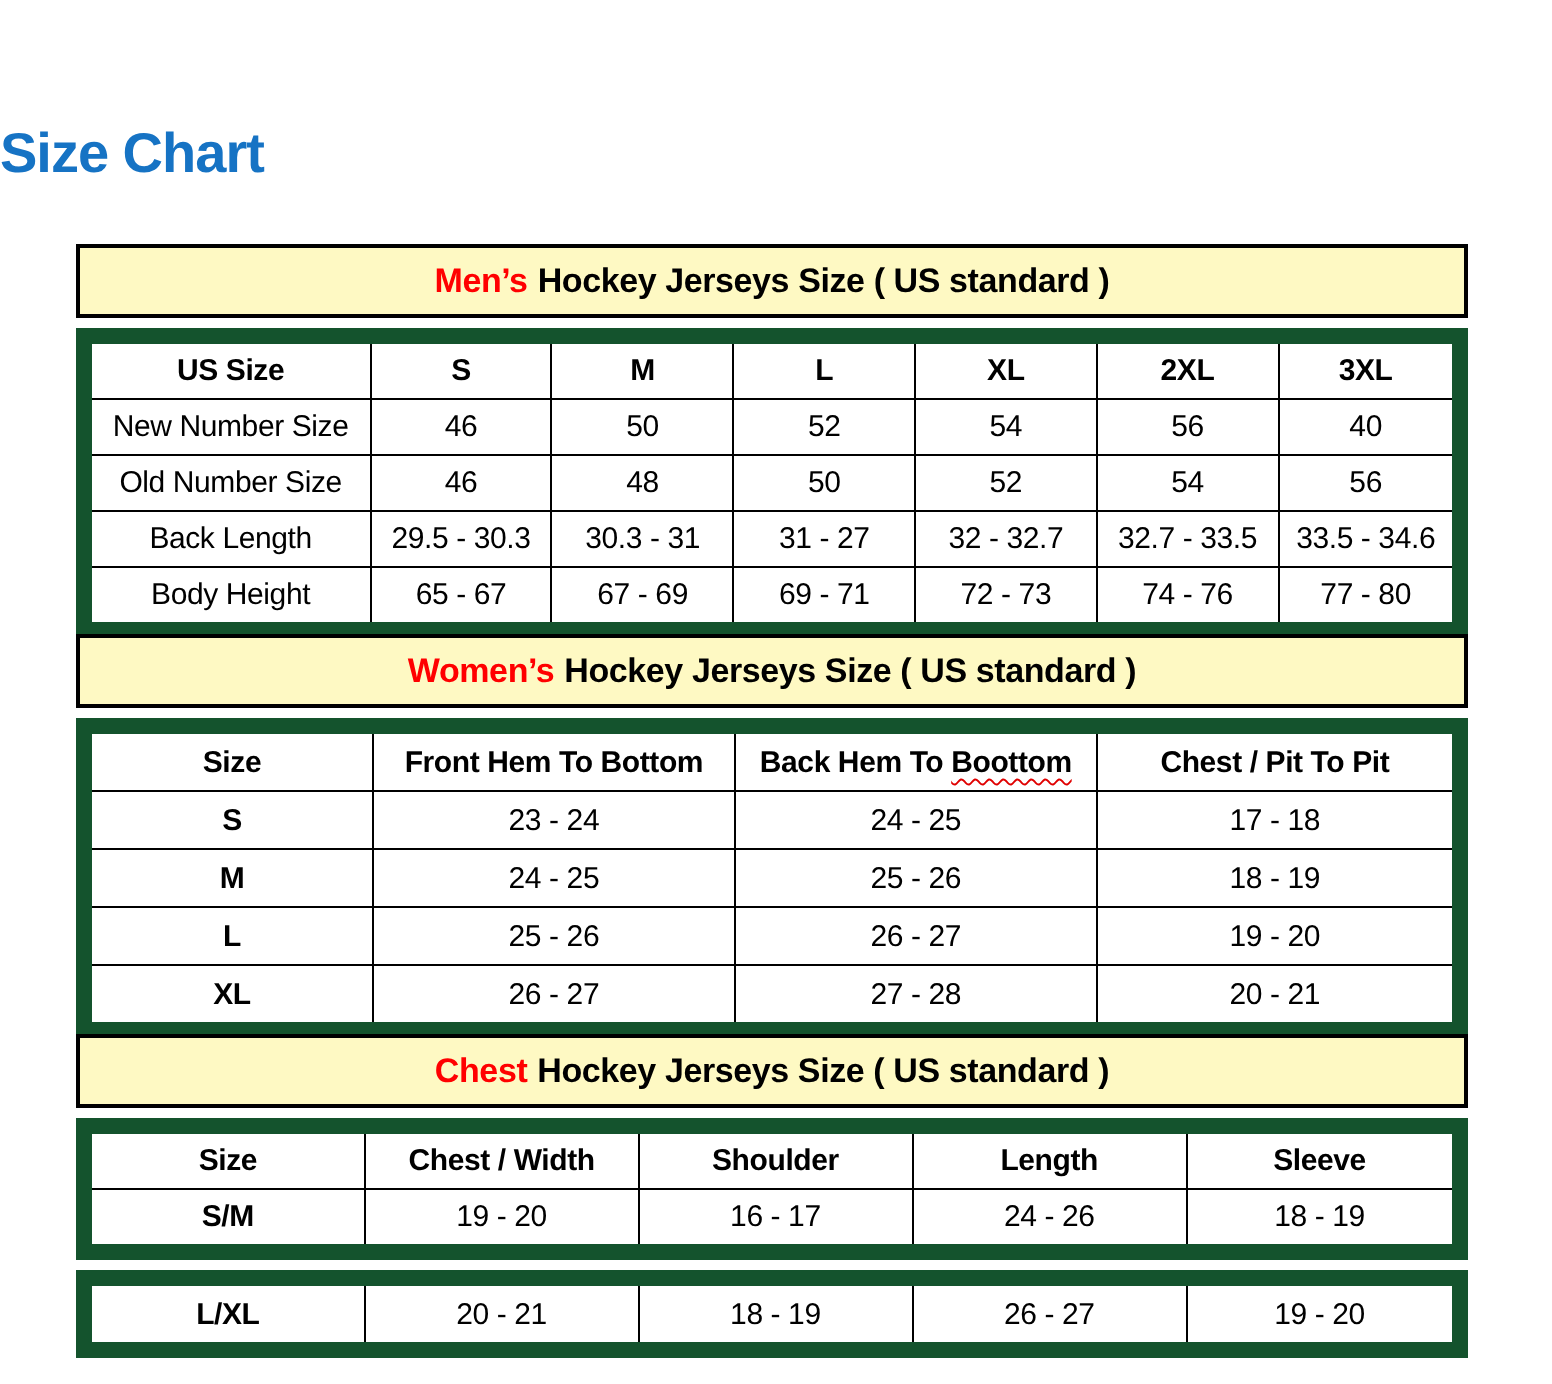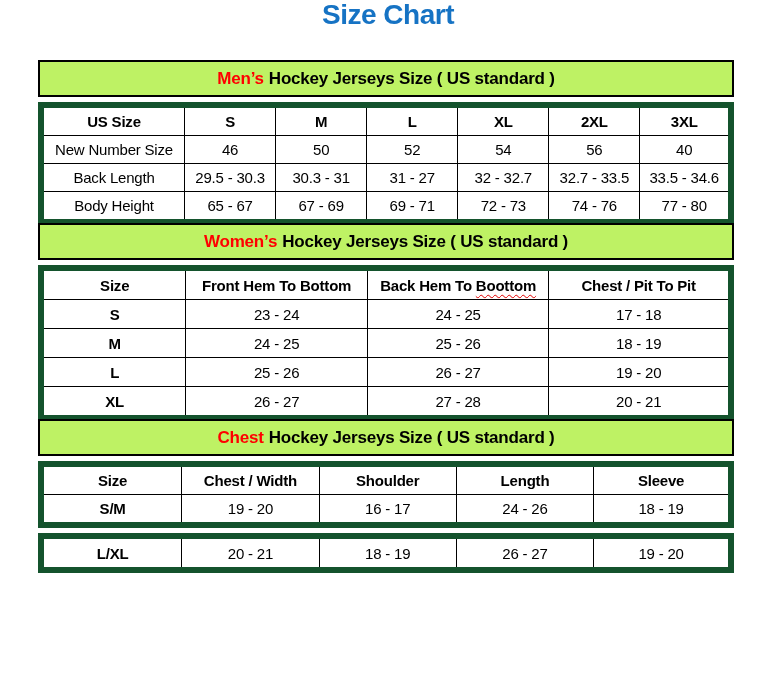--- a/index.html
+++ b/index.html
@@ -8,55 +8,55 @@
     background: #ffffff;
   }
   body {
     width: 776px;
     height: 692px;
     font-family: "Liberation Sans", "DejaVu Sans", sans-serif;
     color: #000000;
     overflow: hidden;
   }
   .page-title {
-    text-align: center;
+    padding-top: 62px;
     font-size: 28px;
     line-height: 30px;
     font-weight: bold;
     color: #1673C4;
     letter-spacing: -0.5px;
   }
   .content {
     margin-left: 38px;
     width: 696px;
   }
   .banner {
     box-sizing: border-box;
     height: 37px;
-    background: #bef264;
+    background: #fef9c3;
     border: 2px solid #000000;
     display: flex;
     align-items: center;
     justify-content: center;
     font-size: 17px;
     font-weight: bold;
     letter-spacing: -0.2px;
   }
   .banner-mens { margin-top: 30px; }
   .banner-womens, .banner-youth { margin-top: -2px; }
   .banner .hl {
     color: #FF0000;
     margin-right: 5px;
   }
   table {
     border-collapse: collapse;
     width: 100%;
     table-layout: fixed;
     margin-top: 5px;
-    border: 6px solid #14532d;
+    border: 8px solid #14532d;
   }
   td, th {
     border: 1.5px solid #000000;
     text-align: center;
     vertical-align: middle;
     padding: 0;
     font-size: 15px;
     height: 27px;
     letter-spacing: -0.2px;
     font-weight: normal;
@@ -111,20 +111,29 @@
     <tr>
       <td>New Number Size</td>
       <td>46</td>
       <td>50</td>
       <td>52</td>
       <td>54</td>
       <td>56</td>
       <td>40</td>
     </tr>
     <tr>
+      <td>Old Number Size</td>
+      <td>46</td>
+      <td>48</td>
+      <td>50</td>
+      <td>52</td>
+      <td>54</td>
+      <td>56</td>
+    </tr>
+    <tr>
       <td>Back Length</td>
       <td>29.5 - 30.3</td>
       <td>30.3 - 31</td>
       <td>31 - 27</td>
       <td>32 - 32.7</td>
       <td>32.7 - 33.5</td>
       <td>33.5 - 34.6</td>
     </tr>
     <tr>
       <td>Body Height</td>

